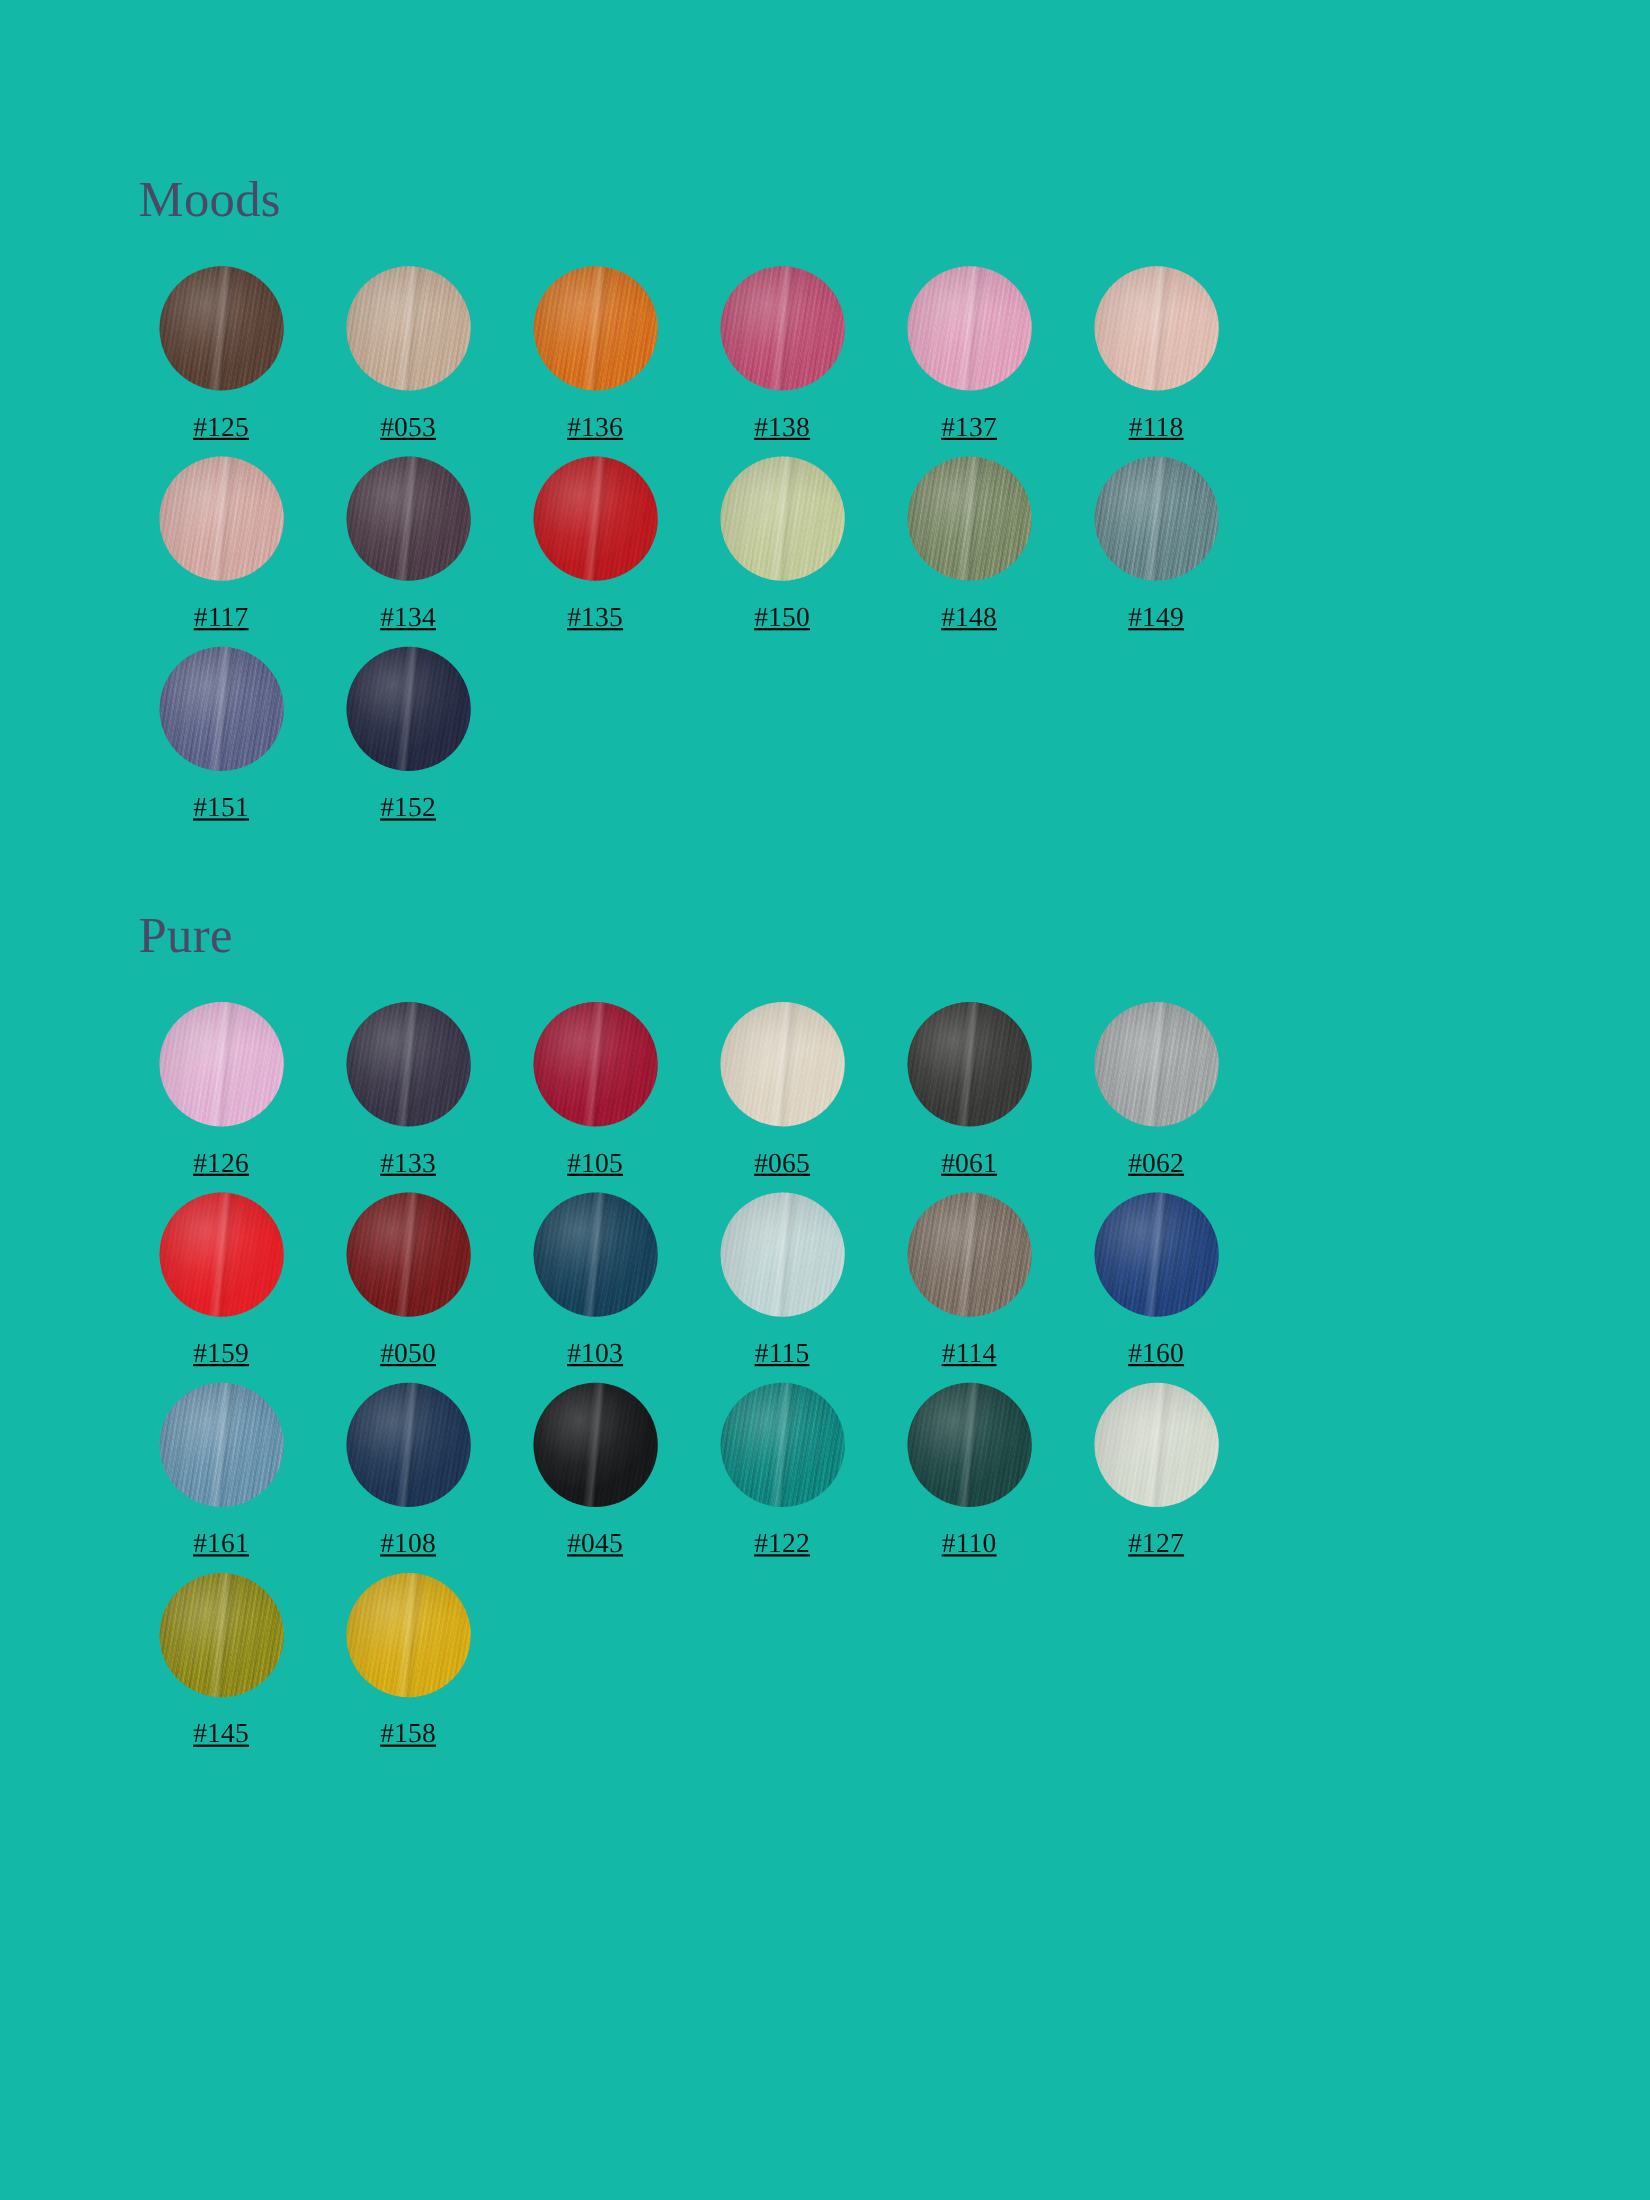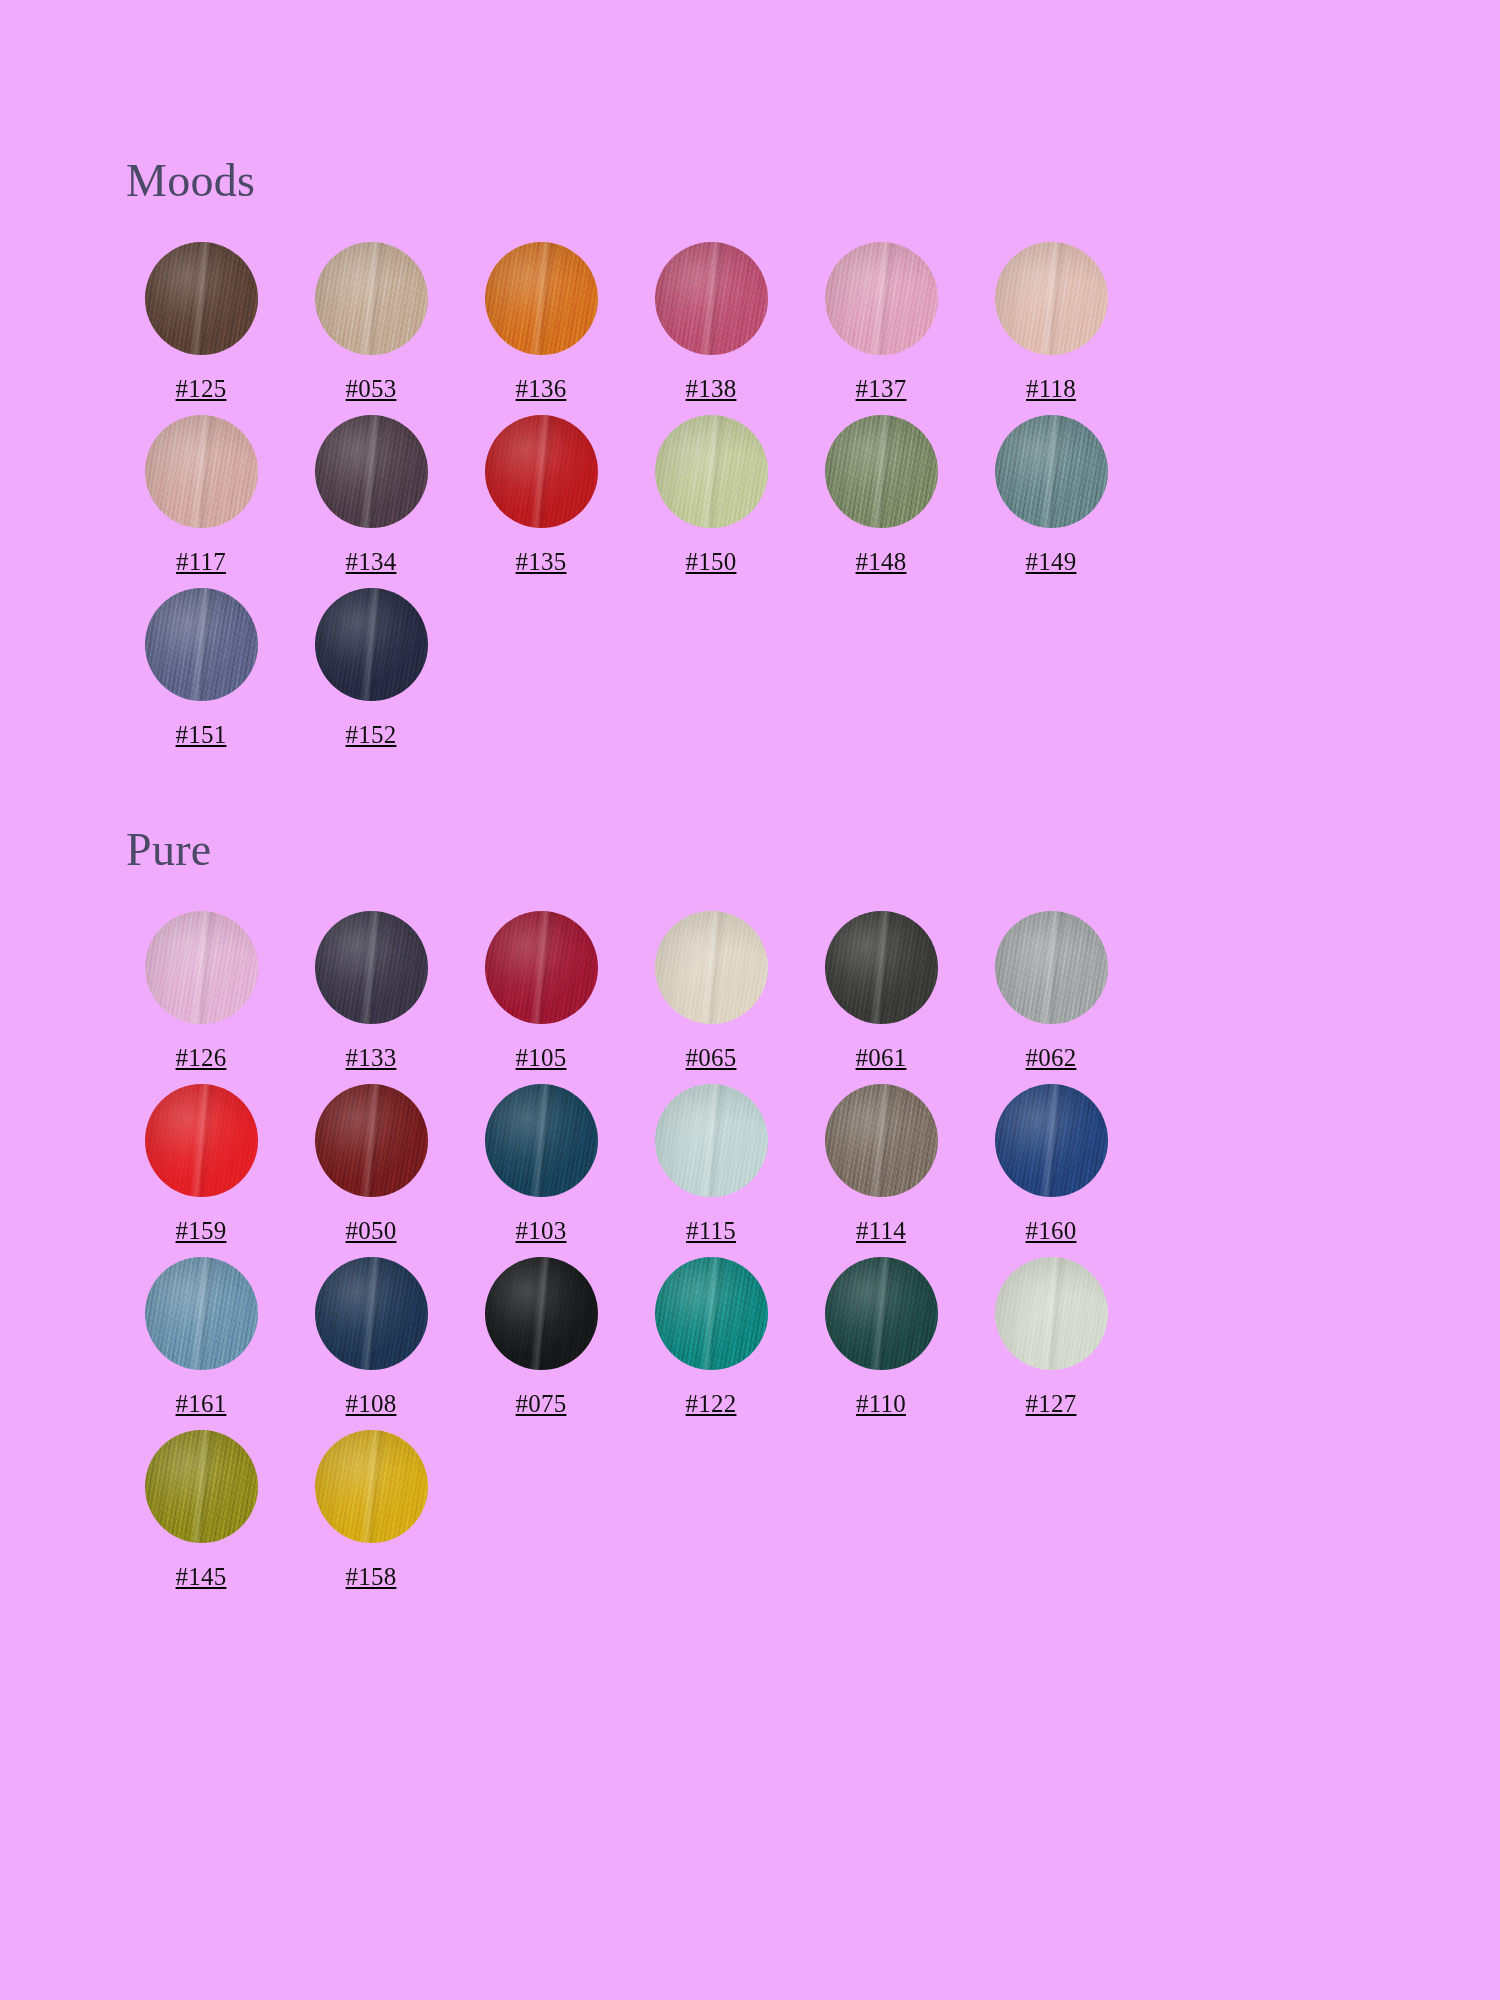--- a/index.html
+++ b/index.html
@@ -14,21 +14,21 @@
     font-family: "Liberation Serif", "DejaVu Serif", serif;
     -webkit-font-smoothing: antialiased;
   }
 
   .page {
     position: relative;
     width: 1500px;
     height: 2000px;
     box-sizing: border-box;
     padding: 0;
-    background: #f0abfc;
+    background: #14b8a6;
     overflow: hidden;
   }
 
   .section {
     position: relative;
   }
 
   .section-title {
     font-family: "Liberation Serif", "DejaVu Serif", serif;
     font-size: 46px;
@@ -261,21 +261,21 @@
         <div class="swatch-cell">
           <div class="swatch-disc" style="background-color: rgb(106, 147, 173);"></div>
           <div class="swatch-label">#161</div>
         </div>
         <div class="swatch-cell">
           <div class="swatch-disc" style="background-color: rgb(31, 53, 83);"></div>
           <div class="swatch-label">#108</div>
         </div>
         <div class="swatch-cell">
           <div class="swatch-disc" style="background-color: rgb(23, 24, 26);"></div>
-          <div class="swatch-label">#075</div>
+          <div class="swatch-label">#045</div>
         </div>
         <div class="swatch-cell">
           <div class="swatch-disc" style="background-color: rgb(16, 133, 126);"></div>
           <div class="swatch-label">#122</div>
         </div>
         <div class="swatch-cell">
           <div class="swatch-disc" style="background-color: rgb(30, 71, 68);"></div>
           <div class="swatch-label">#110</div>
         </div>
         <div class="swatch-cell">

